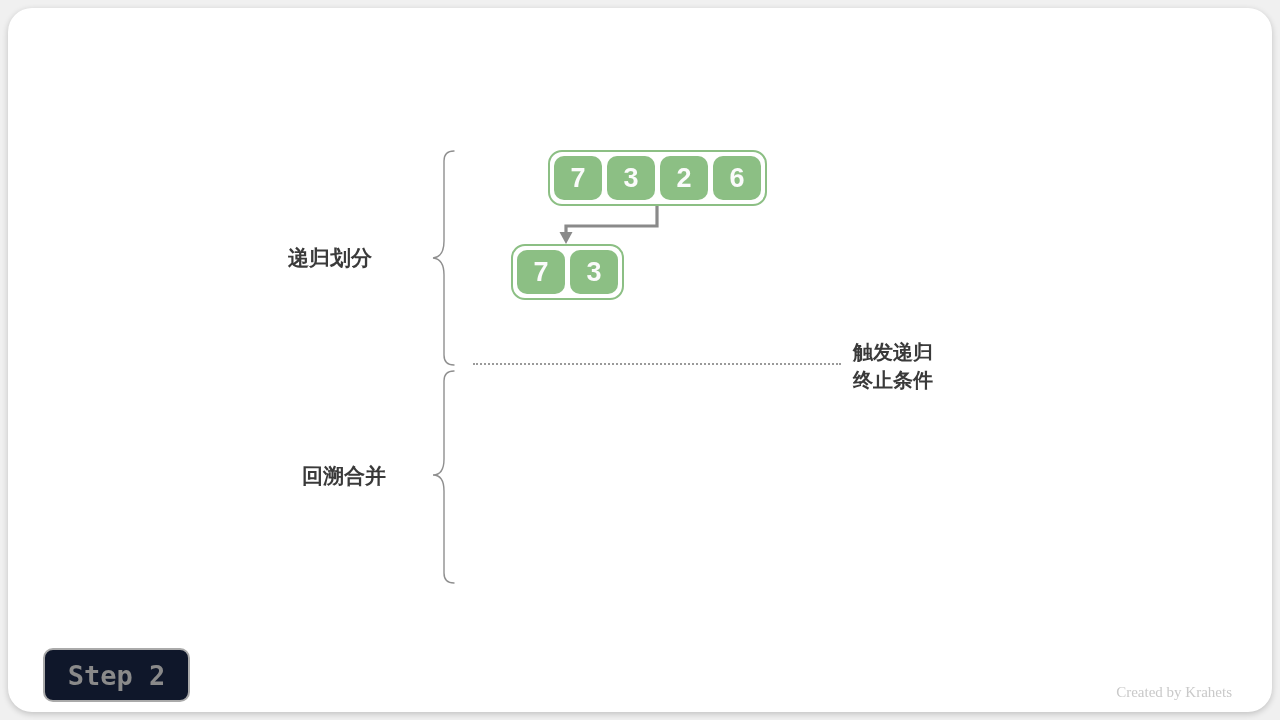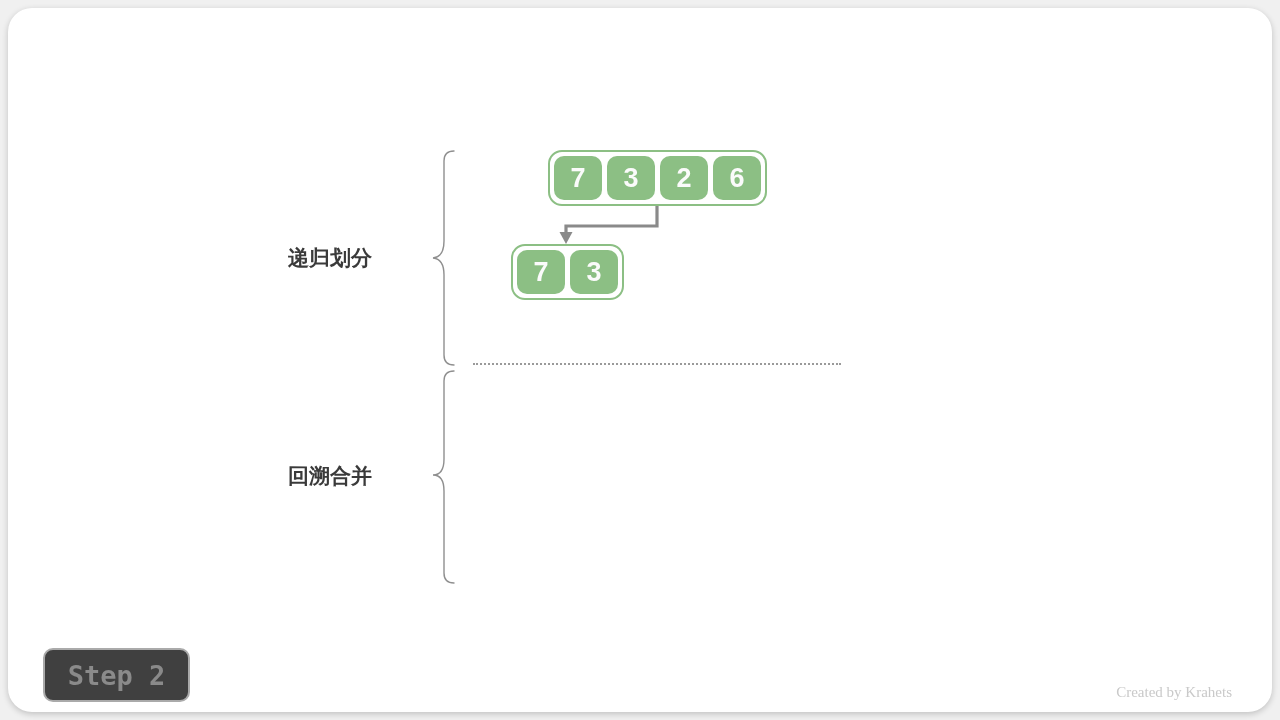--- a/index.html
+++ b/index.html
@@ -65,21 +65,21 @@
     color: var(--labelDark, #3a3a3a);
     line-height: 28px;
   }
 
   
   .step-badge {
     left: 35px; top: 640px;
     width: 147px; height: 54px;
     border: 2px solid #aaaaaa;
     border-radius: 10px;
-    background: #404040;
+    background: #0f172a;
     display: flex;
     align-items: center;
     justify-content: center;
     font-family: "DejaVu Sans Mono", monospace;
     font-weight: bold;
     font-size: 27px;
     color: #8a8a8a;
     text-align: right;
   }
 
@@ -100,41 +100,45 @@
 
   <svg class="abs" style="left:418px; top:134px;" width="30" height="224" viewBox="0 0 30 224">
     <path d="M28,9 Q18,9 18,19 L18,99 Q18,115 7,116 Q18,117 18,133 L18,213 Q18,223 28,223" fill="none" stroke="#8f8f8f" stroke-width="1.4" stroke-linecap="round"></path>
   </svg>
 
   <svg class="abs" style="left:418px; top:354px;" width="30" height="222" viewBox="0 0 30 222">
     <path d="M28,9 Q18,9 18,19 L18,97 Q18,113 7,113 Q18,113 18,129 L18,211 Q18,221 28,221" fill="none" stroke="#8f8f8f" stroke-width="1.4" stroke-linecap="round"></path>
   </svg>
 
   <div class="abs phase-label" style="left:280px; top:236px;">递归划分</div>
-  <div class="abs phase-label" style="left:280px; top:454px;">回溯合并</div>
+  <div class="abs phase-label" style="left:294px; top:454px;">回溯合并</div>
 
   <div class="abs array" style="left:540px; top:142px;">
     <div class="cell">7</div>
     <div class="cell">3</div>
     <div class="cell">2</div>
     <div class="cell">6</div>
   </div>
 
   <svg class="abs" style="left:548px; top:197px;" width="112" height="42" viewBox="0 0 112 42">
     <path d="M101,1 L101,21 L10,21 L10,29" fill="none" stroke="#8a8a8a" stroke-width="3.2"></path>
     <polygon points="3.5,27 16.5,27 10,39" fill="#8a8a8a"></polygon>
   </svg>
 
   <div class="abs array" style="left:503px; top:236px;">
     <div class="cell">7</div>
     <div class="cell">3</div>
   </div>
 
   <div class="abs dotted-line" style="left:465px; top:355px;"></div>
 
+  <div class="abs annotation" style="left:845px; top:330px;">
+    <div>触发递归</div>
+    <div>终止条件</div>
+  </div>
 
   <div class="abs step-badge">
     <span>Step 2</span>
   </div>
 
   <div class="abs credit">Created by Krahets</div>
 
 </div>
 
 </body></html>

